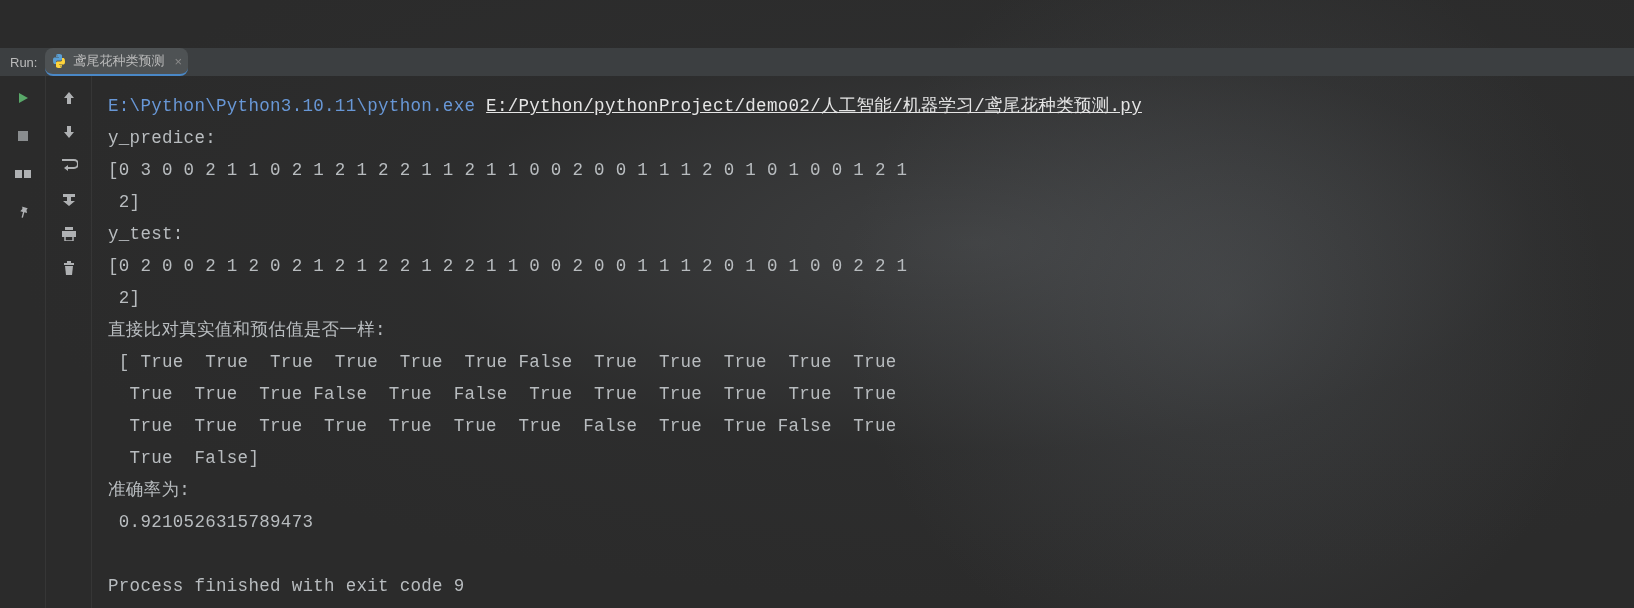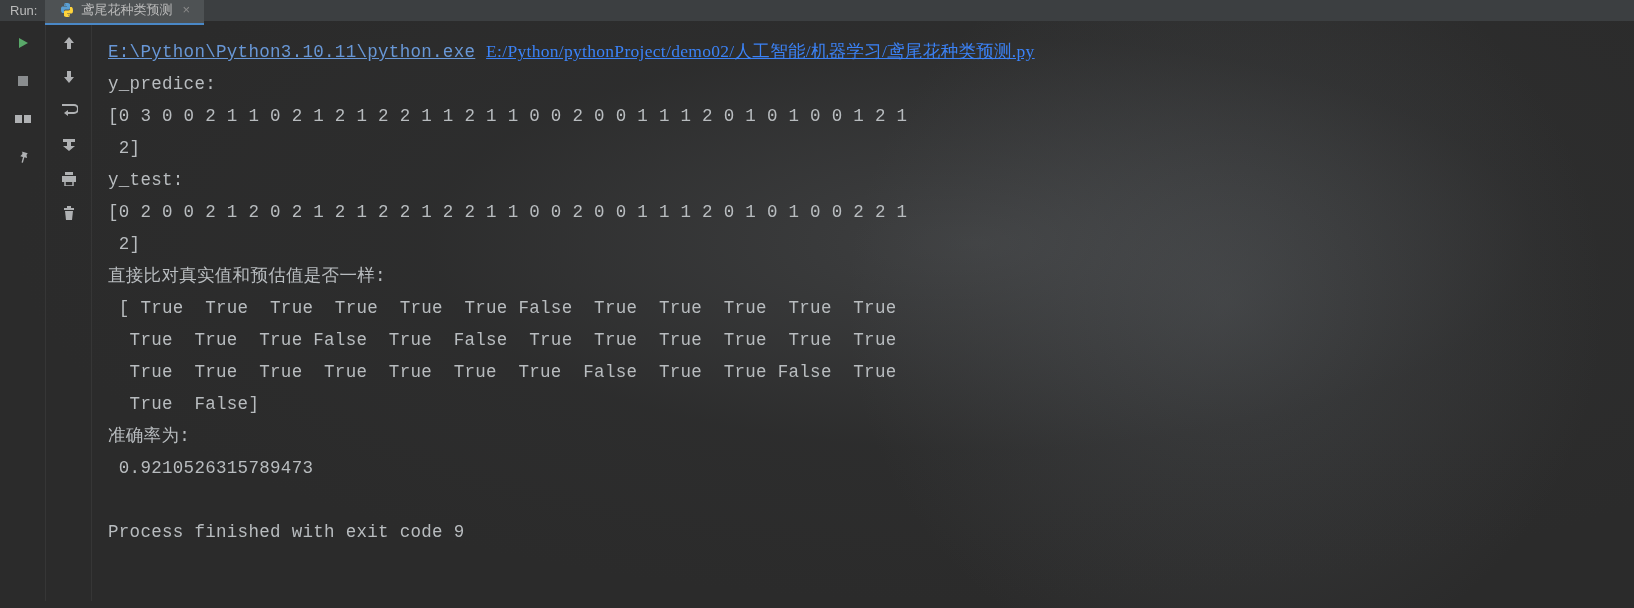--- a/index.html
+++ b/index.html
@@ -17,40 +17,42 @@
     }
     .bg-overlay {
       position: absolute;
       inset: 0;
       background: radial-gradient(ellipse at 60% 40%, rgba(120,125,130,0.25) 0%, rgba(60,63,65,0.1) 40%, rgba(43,43,43,0) 70%),
                   radial-gradient(circle at 75% 50%, rgba(100,105,110,0.3) 0%, rgba(43,43,43,0) 30%);
       pointer-events: none;
       z-index: 0;
     }
     .tab-bar {
-      height: 21px;
+      height: 28px;
       background: #3c3f41;
       display: flex;
       align-items: center;
       position: relative;
       z-index: 2;
+      margin-top: 48px;
     }
     .run-label {
       color: #bbbbbb;
       font-size: 13px;
       padding: 0 8px 0 10px;
     }
     .tab {
       display: flex;
       align-items: center;
       height: 28px;
-      padding: 0 14px;
+      padding: 0 6px;
       background: #4e5254;
       border-bottom: 2px solid #4a88c7;
       gap: 6px;
+      border-radius: 8px;
     }
     .tab-icon {
       width: 16px;
       height: 16px;
       display: flex;
       align-items: center;
       justify-content: center;
     }
     .tab-title {
       color: #bbbbbb;
@@ -101,28 +103,26 @@
       font-family: 'Consolas', 'Courier New', monospace;
       font-size: 17.5px;
       line-height: 32px;
       color: #b8bcbf;
       white-space: pre;
       overflow: hidden;
       letter-spacing: 0.3px;
     }
     .link {
       color: #6897d6;
+      cursor: pointer;
+    }
+    .link2 {
+      color: #e5e5e5;
       text-decoration: underline;
       cursor: pointer;
-    }
-    .link2 {
-      color: #3b82f6;
-      text-decoration: underline;
-      cursor: pointer;
-      font-family: Liberation Serif, serif;
     }
     svg { display: block; }
   </style>
 </head>
 <body>
 
 <div class="bg-overlay"></div>
 
 <div class="tab-bar">
   <span class="run-label">Run:</span>

